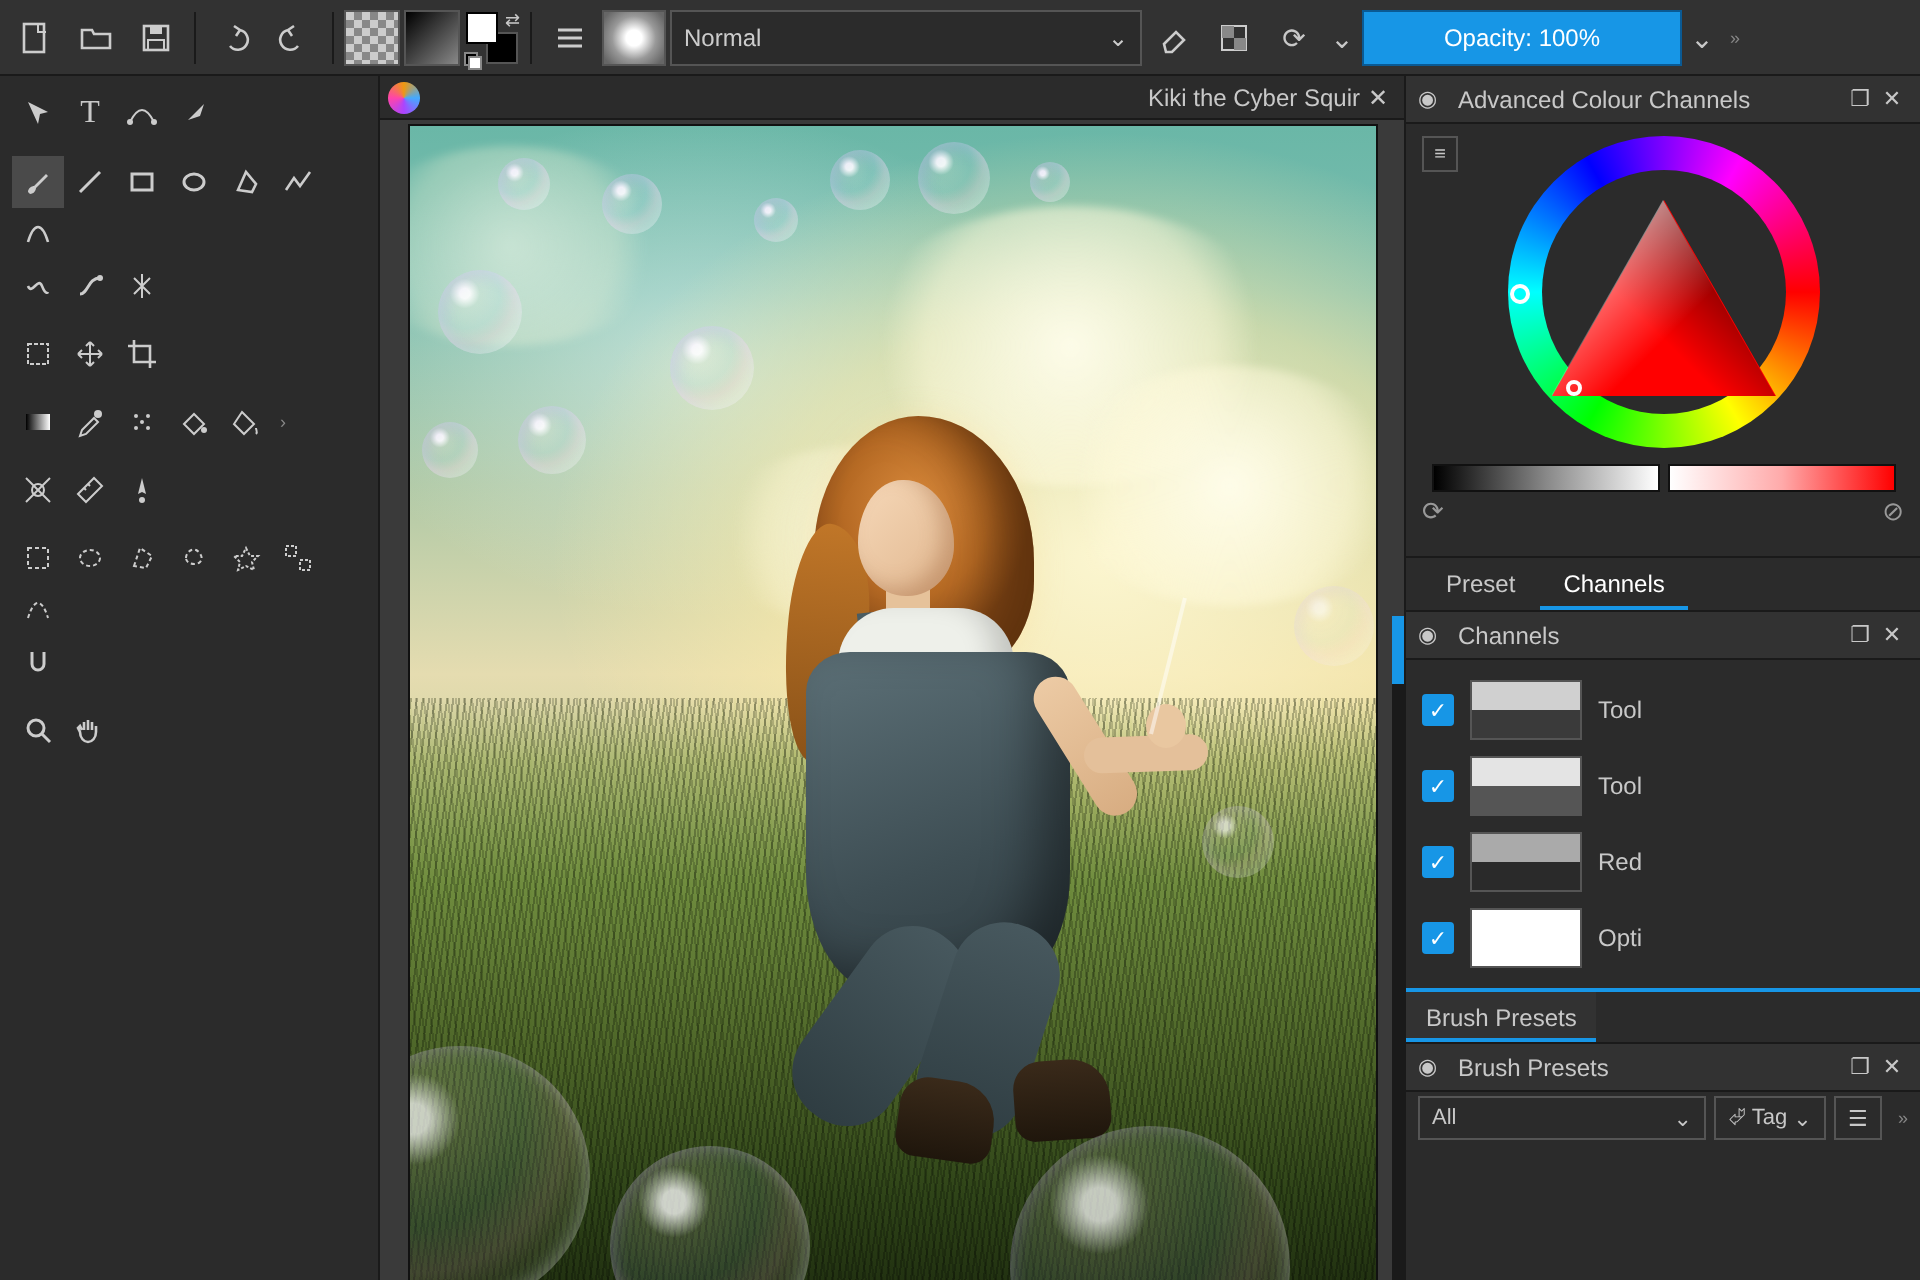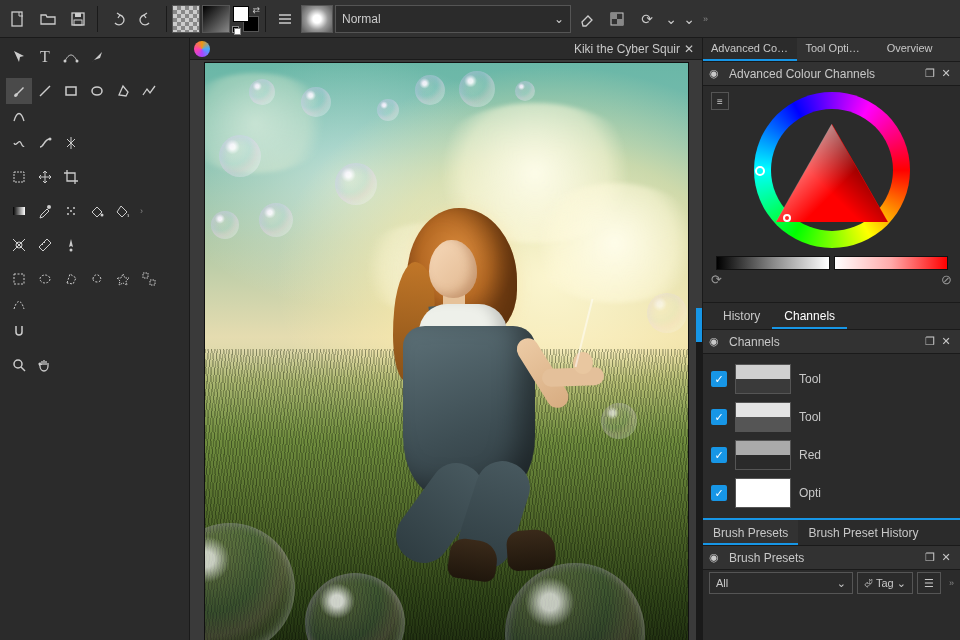--- a/index.html
+++ b/index.html
@@ -177,20 +177,23 @@
     </div>
   <div class="tb-btn">
       <svg width="16" height="16">
         <rect x="2" y="2" width="12" height="12" fill="none" stroke="#ccc"></rect>
         <rect x="2" y="2" width="6" height="6" fill="#888"></rect>
         <rect x="8" y="8" width="6" height="6" fill="#888"></rect>
       </svg>
     </div>
   <div class="tb-btn">⟳</div>
   <div class="tb-btn" style="width:16px">⌄</div>
+  <div class="opacity-slider">
+    <span>Opacity: 100%</span>
+  </div>
   <div class="tb-btn" style="width:16px">⌄</div>
   <span class="collapse-arrow">»</span>
 </div>
 
 <div class="main">
   <div class="left-toolbox">
     <div class="tool-grid">
       <div class="tool-btn">
           <svg width="16" height="16">
             <path d="M3 2l10 5-4 1-1 5z" fill="#ccc"></path>
@@ -454,25 +457,20 @@
         <div class="bubble" style="left:-40px;top:460px;width:130px;height:130px;opacity:0.8"></div>
         <div class="bubble" style="left:100px;top:510px;width:100px;height:100px;opacity:0.85"></div>
         <div class="bubble" style="left:300px;top:500px;width:140px;height:140px;opacity:0.8"></div>
         <div class="bubble" style="left:396px;top:340px;width:36px;height:36px;opacity:0.7"></div>
         <div class="bubble" style="left:442px;top:230px;width:40px;height:40px;opacity:0.6"></div>
       </div>
     </div>
   </div>
 
   <div class="right-dockers">
-    <div class="docker-tabs">
-      <div class="docker-tab active" style="flex:1.2">Advanced Col…</div>
-      <div class="docker-tab" style="flex:1">Tool Opti…</div>
-      <div class="docker-tab" style="flex:1">Overview</div>
-    </div>
     <div class="docker-header">
       <span class="lock">◉</span>
       <span class="title">Advanced Colour Channels</span>
       <span class="float">❐</span>
       <span class="close">✕</span>
     </div>
     <div class="color-selector">
       <div class="cs-config">≡</div>
       <div class="color-wheel">
         <div class="tri"></div>
@@ -484,21 +482,21 @@
         <div class="shade-bar sb1"></div>
         <div class="shade-bar sb2"></div>
       </div>
       <div class="cs-footer">
         <span>⟳</span>
         <span>⊘</span>
       </div>
     </div>
 
     <div class="sub-tabs">
-      <div class="sub-tab">History</div>
+      <div class="sub-tab">Preset</div>
       <div class="sub-tab active">Channels</div>
     </div>
     <div class="docker-header">
       <span class="lock">◉</span>
       <span class="title">Channels</span>
       <span class="float">❐</span>
       <span class="close">✕</span>
     </div>
     <div class="channels-body" id="channels-body">
         <div class="channel-row">
@@ -518,21 +516,20 @@
         </div>
         <div class="channel-row">
           <div class="ch-check">✓</div>
   <div class="ch-thumb alpha"></div>
   <div class="ch-label">Opti</div>
         </div>
       </div>
 
     <div class="sub-tabs2">
       <div class="sub-tab2 active">Brush Presets</div>
-      <div class="sub-tab2">Brush Preset History</div>
     </div>
     <div class="docker-header">
       <span class="lock">◉</span>
       <span class="title">Brush Presets</span>
       <span class="float">❐</span>
       <span class="close">✕</span>
     </div>
     <div class="preset-toolbar">
       <div class="preset-sel">
         <span>All</span>

